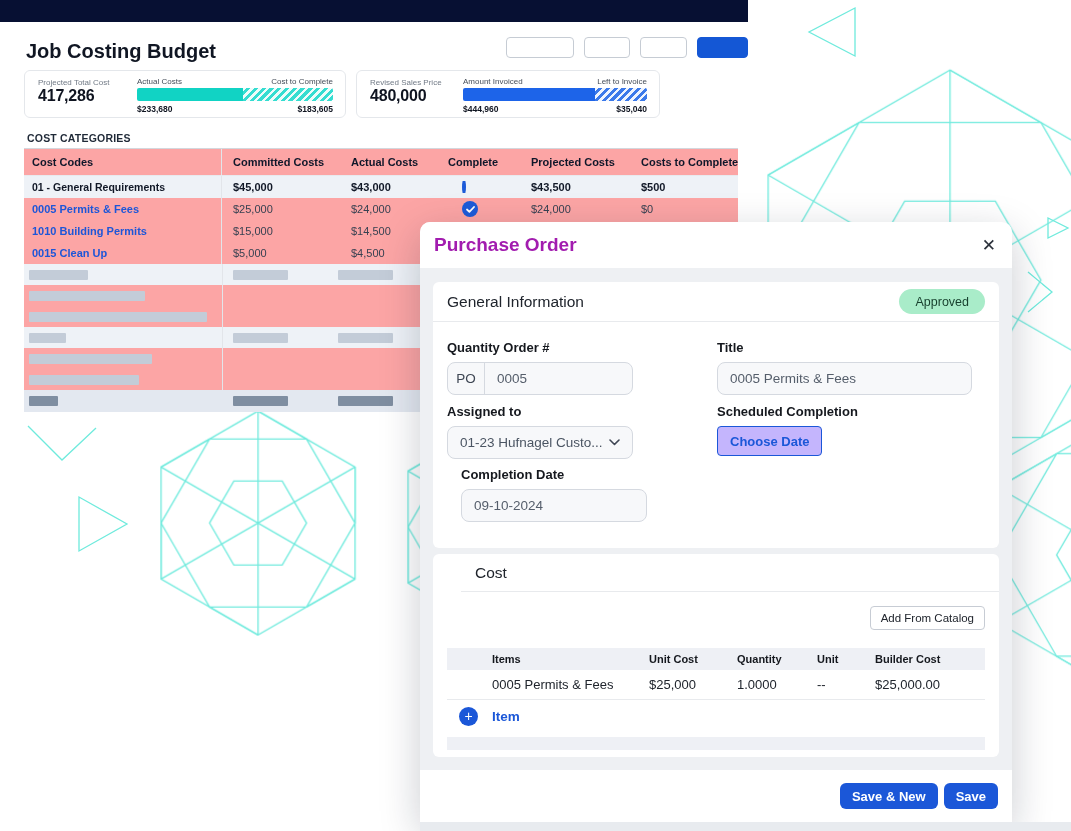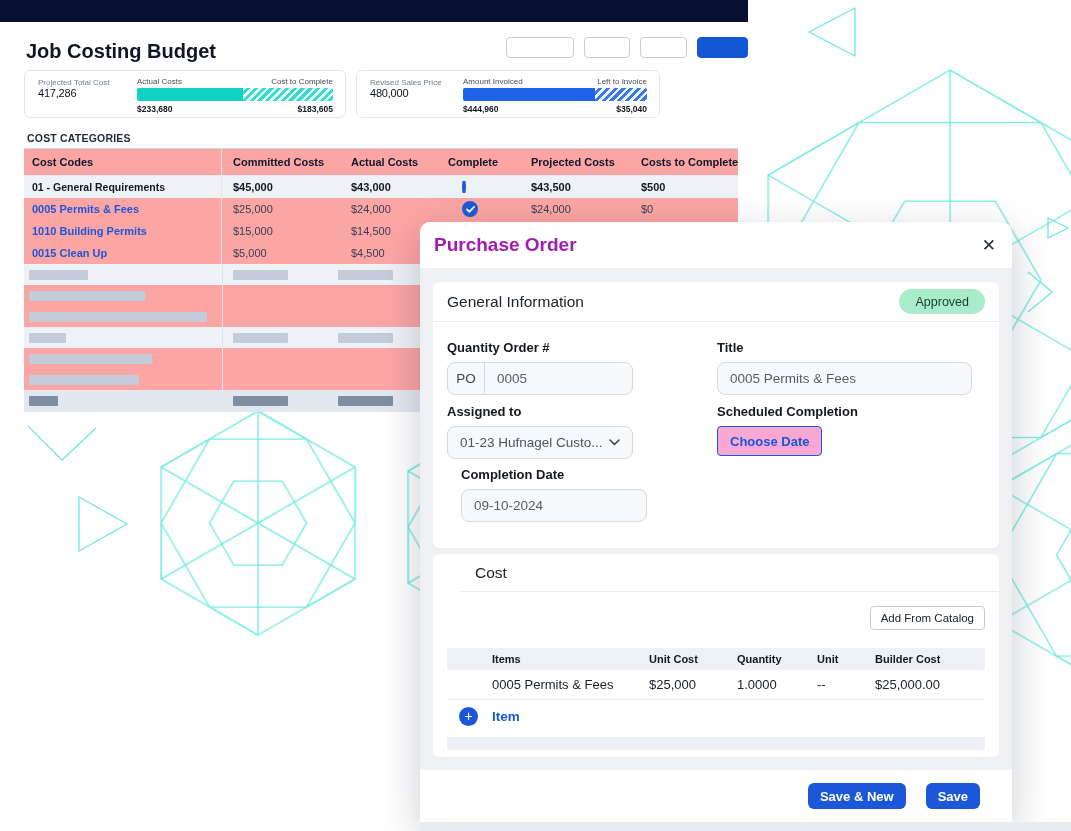--- a/index.html
+++ b/index.html
@@ -23,21 +23,21 @@
   .toolbar { position:absolute; top:37px; left:506px; height:21px; display:flex; gap:10px; z-index:2; }
   .tb-btn { height:21px; background:#fff; border:1px solid #c6ccd4; border-radius:4px; }
   .tb-btn.b1 { width:68px; } .tb-btn.b2 { width:46px; } .tb-btn.b3 { width:47px; }
   .tb-btn.primary { width:51px; background:#1457d5; border-color:#1457d5; }
 
   
   .card { position:absolute; top:70px; height:48px; background:#fff; border:1px solid #e4e7eb; border-radius:6px; z-index:2; }
   .card1 { left:24px; width:322px; }
   .card2 { left:356px; width:304px; }
   .card-label { position:absolute; left:13px; top:7px; font-size:8px; color:#717a86; white-space:nowrap; }
-  .card-value { position:absolute; left:13px; top:16px; font-size:11px; font-weight:400; color:#0f1420; letter-spacing:-0.2px; }
+  .card-value { position:absolute; left:13px; top:16px; font-size:16px; font-weight:700; color:#0f1420; letter-spacing:-0.2px; }
   .bar-block { position:absolute; top:6px; }
   .card1 .bar-block { left:112px; width:196px; }
   .card2 .bar-block { left:106px; width:184px; }
   .bar-labels, .bar-values { display:flex; justify-content:space-between; white-space:nowrap; }
   .bar-labels { font-size:8px; color:#454d59; height:9px; }
   .bar-values { font-size:8.5px; font-weight:700; color:#0f1420; margin-top:3px; }
   .bar { margin-top:2px; height:13px; border-radius:2px; display:flex; overflow:hidden; }
   .bar-fill { height:100%; }
   .bar-fill.teal { background:#11d3c4; }
   .bar-fill.blue { background:#1d64e9; }
@@ -66,39 +66,39 @@
   .sk.ft { background:#e3e8f0; height:22px; }
   .sk .vline { position:absolute; left:198px; top:0; bottom:0; width:1px; background:#e2e5ea; }
   .skbar { position:absolute; top:50%; transform:translateY(-50%); height:10px; background:#c3ccd8; border-radius:1px; }
   .sk.ft .skbar { background:#7f8ea1; }
 
   
   .modal { position:absolute; left:420px; top:222px; width:592px; height:600px; background:#eef0f3; border-radius:10px 10px 0 0; box-shadow:0 12px 40px rgba(13,22,44,.22); z-index:5; }
   .modal-header { position:absolute; top:0; left:0; right:0; height:46px; background:#fff; border-radius:10px 10px 0 0; display:flex; align-items:center; padding:0 16px 0 14px; }
   .modal-title { font-size:19px; font-weight:700; color:#a21caf; }
   .modal-close { margin-left:auto; font-size:17px; color:#2b313b; cursor:pointer; line-height:1; }
-  .modal-footer { position:absolute; left:0; right:0; bottom:0; height:52px; background:#fff; display:flex; align-items:center; justify-content:flex-end; gap:20px; padding-right:32px; }
+  .modal-footer { position:absolute; left:0; right:0; bottom:0; height:52px; background:#fff; display:flex; align-items:center; justify-content:flex-end; gap:6px; padding-right:14px; }
   .btn-primary { height:26px; background:#1b57d8; border:none; border-radius:6px; color:#fff; font-size:13px; font-weight:700; font-family:inherit; padding:0 12px; }
 
   .mcard { position:absolute; left:13px; width:566px; background:#fff; border-radius:6px; }
   .mcard.general { top:60px; height:266px; }
   .mcard.cost { top:332px; height:203px; }
   .sec-head { height:40px; display:flex; align-items:center; padding:4px 14px; border-bottom:1px solid #e8eaed; }
   .sec-title { font-size:15.5px; color:#20252d; }
   .badge { margin-left:auto; height:25px; padding:0 16px; background:#a9ecc9; color:#173f2d; border-radius:13px; font-size:12.5px; display:flex; align-items:center; }
 
   .fg { position:absolute; }
   .flabel { font-size:13px; font-weight:700; color:#15181e; margin-bottom:7px; white-space:nowrap; }
   .input { height:33px; background:#f7f8fa; border:1px solid #d5d9e0; border-radius:8px; font-size:13.5px; color:#555e6b; display:flex; align-items:center; padding:0 12px; white-space:nowrap; overflow:hidden; }
   .po-group { display:flex; padding:0; }
   .po-prefix { width:37px; height:100%; display:flex; align-items:center; justify-content:center; border-right:1px solid #d5d9e0; color:#3f4754; }
   .po-value { padding-left:12px; display:flex; align-items:center; color:#555e6b; }
   .select { justify-content:space-between; color:#4b5563; }
   .seg-row { display:flex; gap:2px; }
-  .seg-btn { height:30px; display:flex; align-items:center; padding:0 12px; background:#f9a8d4; border-radius:4px; font-size:13px; white-space:nowrap; }
+  .seg-btn { height:30px; display:flex; align-items:center; padding:0 12px; background:#c4b5fd; border-radius:4px; font-size:13px; white-space:nowrap; }
   .seg-btn.active { border:1.5px solid #1b57d8; color:#1b57d8; font-weight:700; }
   .seg-btn.plain { border:1px solid #c7ccd4; color:#20252d; }
 
   .add-catalog { position:absolute; right:14px; top:52px; height:24px; background:#fff; border:1px solid #c7ccd4; border-radius:4px; font-size:11.5px; color:#20252d; font-family:inherit; padding:0 10px; }
   .items-table { position:absolute; left:14px; right:14px; top:94px; }
   .itr { display:grid; grid-template-columns:45px 1fr 88px 80px 58px 110px; align-items:center; }
   .itr.head { height:22px; background:#eef0f5; font-size:11px; font-weight:700; color:#15181e; }
   .itr.body { height:30px; font-size:13px; color:#20252d; border-bottom:1px solid #e8eaed; }
   .itr > div { white-space:nowrap; overflow:hidden; }
   .add-item-row { height:32px; display:flex; align-items:center; }

